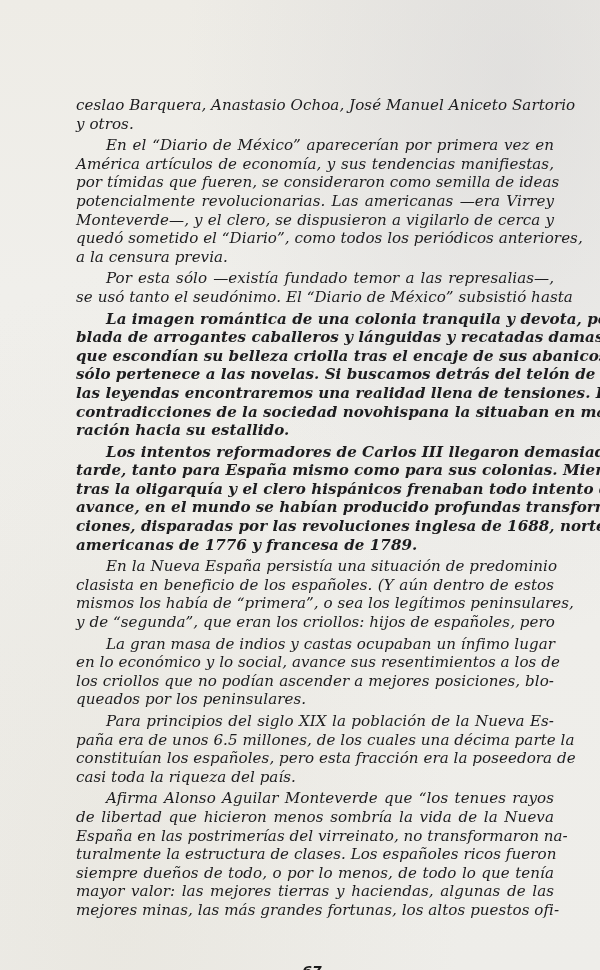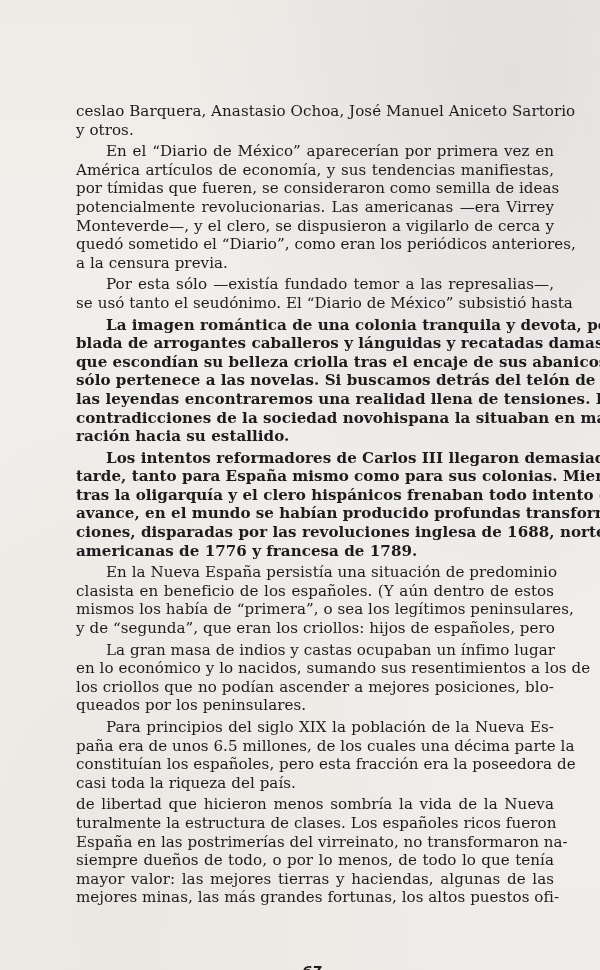--- a/index.html
+++ b/index.html
@@ -20,22 +20,23 @@
       left: 0; top: 0;
       width: 600px; height: 970px;
       background:
         radial-gradient(ellipse at 85% 8%, rgba(200,200,205,0.35), rgba(0,0,0,0) 45%),
         radial-gradient(ellipse at 20% 95%, rgba(220,215,200,0.25), rgba(0,0,0,0) 50%),
         linear-gradient(180deg, #eeece6 0%, #f0efeb 30%, #eeede9 100%);
     }
     .text-block {
       position: absolute;
       left: 76px;
-      top: 102px;
+      top: 96px;
       width: 478px;
+      font-style: italic;
     }
     .para {
       margin: 0 0 3px 0;
     }
     .line {
       display: block;
       white-space: nowrap;
       font-size: 15.1px;
       line-height: 18.6px;
       height: 18.6px;
@@ -76,21 +77,21 @@
       <span class="line">ceslao Barquera, Anastasio Ochoa, José Manuel Aniceto Sartorio</span>
       <span class="line last">y otros.</span>
     </p>
 
     <p class="para">
       <span class="line indent">En el “Diario de México” aparecerían por primera vez en</span>
       <span class="line">América artículos de economía, y sus tendencias manifiestas,</span>
       <span class="line">por tímidas que fueren, se consideraron como semilla de ideas</span>
       <span class="line">potencialmente revolucionarias. Las americanas —era Virrey</span>
       <span class="line">Monteverde—, y el clero, se dispusieron a vigilarlo de cerca y</span>
-      <span class="line">quedó sometido el “Diario”, como eran los periódicos anteriores,</span>
+      <span class="line">quedó sometido el “Diario”, como todos los periódicos anteriores,</span>
       <span class="line last">a la censura previa.</span>
     </p>
 
     <p class="para">
       <span class="line indent">Por esta sólo —existía fundado temor a las represalias—,</span>
       <span class="line">se usó tanto el seudónimo. El “Diario de México” subsistió hasta</span>
     </p>
 
     <p class="para bold">
       <span class="line indent">La imagen romántica de una colonia tranquila y devota, po-</span>
@@ -113,36 +114,37 @@
 
     <p class="para">
       <span class="line indent">En la Nueva España persistía una situación de predominio</span>
       <span class="line">clasista en beneficio de los españoles. (Y aún dentro de estos</span>
       <span class="line">mismos los había de “primera”, o sea los legítimos peninsulares,</span>
       <span class="line">y de “segunda”, que eran los criollos: hijos de españoles, pero</span>
     </p>
 
     <p class="para">
       <span class="line indent">La gran masa de indios y castas ocupaban un ínfimo lugar</span>
-      <span class="line">en lo económico y lo nacidos, sumando sus resentimientos a los de</span>
+      <span class="line">en lo económico y lo social, avance sus resentimientos a los de</span>
       <span class="line">los criollos que no podían ascender a mejores posiciones, blo-</span>
       <span class="line last">queados por los peninsulares.</span>
     </p>
 
     <p class="para">
       <span class="line indent">Para principios del siglo XIX la población de la Nueva Es-</span>
       <span class="line">paña era de unos 6.5 millones, de los cuales una décima parte la</span>
       <span class="line">constituían los españoles, pero esta fracción era la poseedora de</span>
       <span class="line last">casi toda la riqueza del país.</span>
     </p>
 
     <p class="para">
+      <span class="line indent">Afirma Alonso Aguilar Monteverde que “los tenues rayos</span>
       <span class="line">de libertad que hicieron menos sombría la vida de la Nueva</span>
+      <span class="line">España en las postrimerías del virreinato, no transformaron na-</span>
       <span class="line">turalmente la estructura de clases. Los españoles ricos fueron</span>
-      <span class="line">España en las postrimerías del virreinato, no transformaron na-</span>
       <span class="line">siempre dueños de todo, o por lo menos, de todo lo que tenía</span>
       <span class="line">mayor valor: las mejores tierras y haciendas, algunas de las</span>
       <span class="line">mejores minas, las más grandes fortunas, los altos puestos ofi-</span>
     </p>
 
   </div>
 
   <div class="page-number">67</div>
 </div>
 

